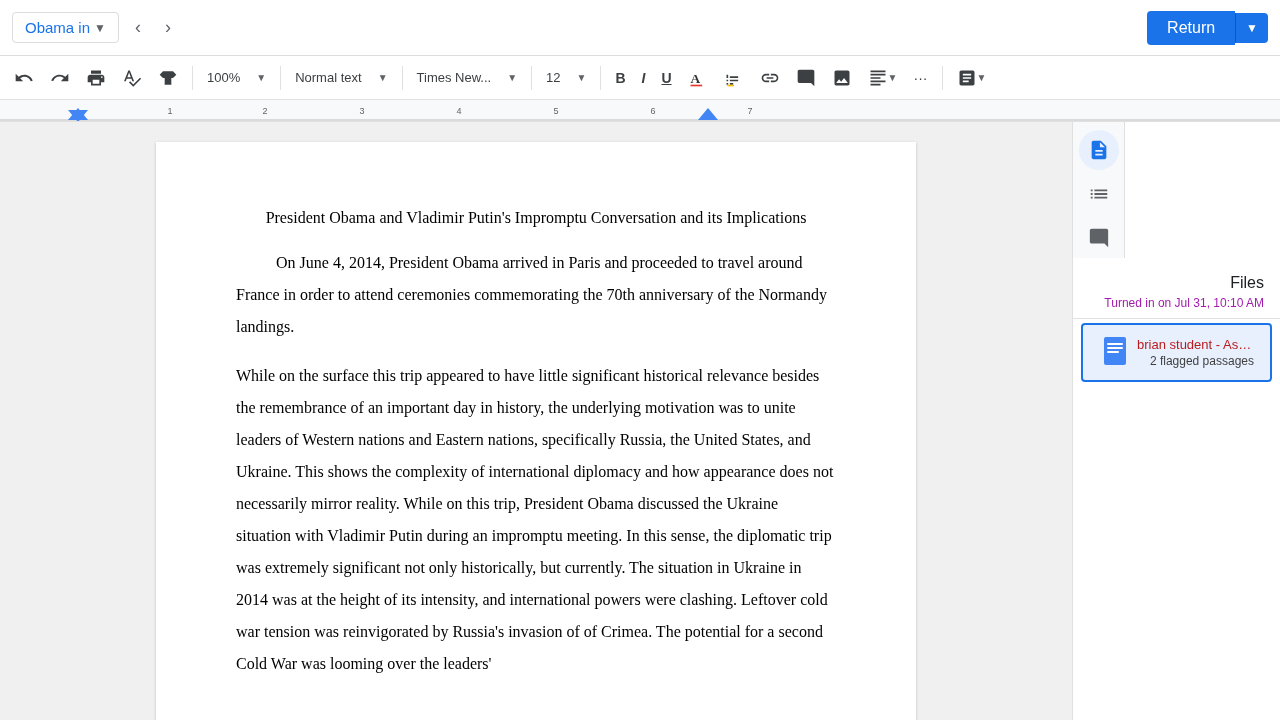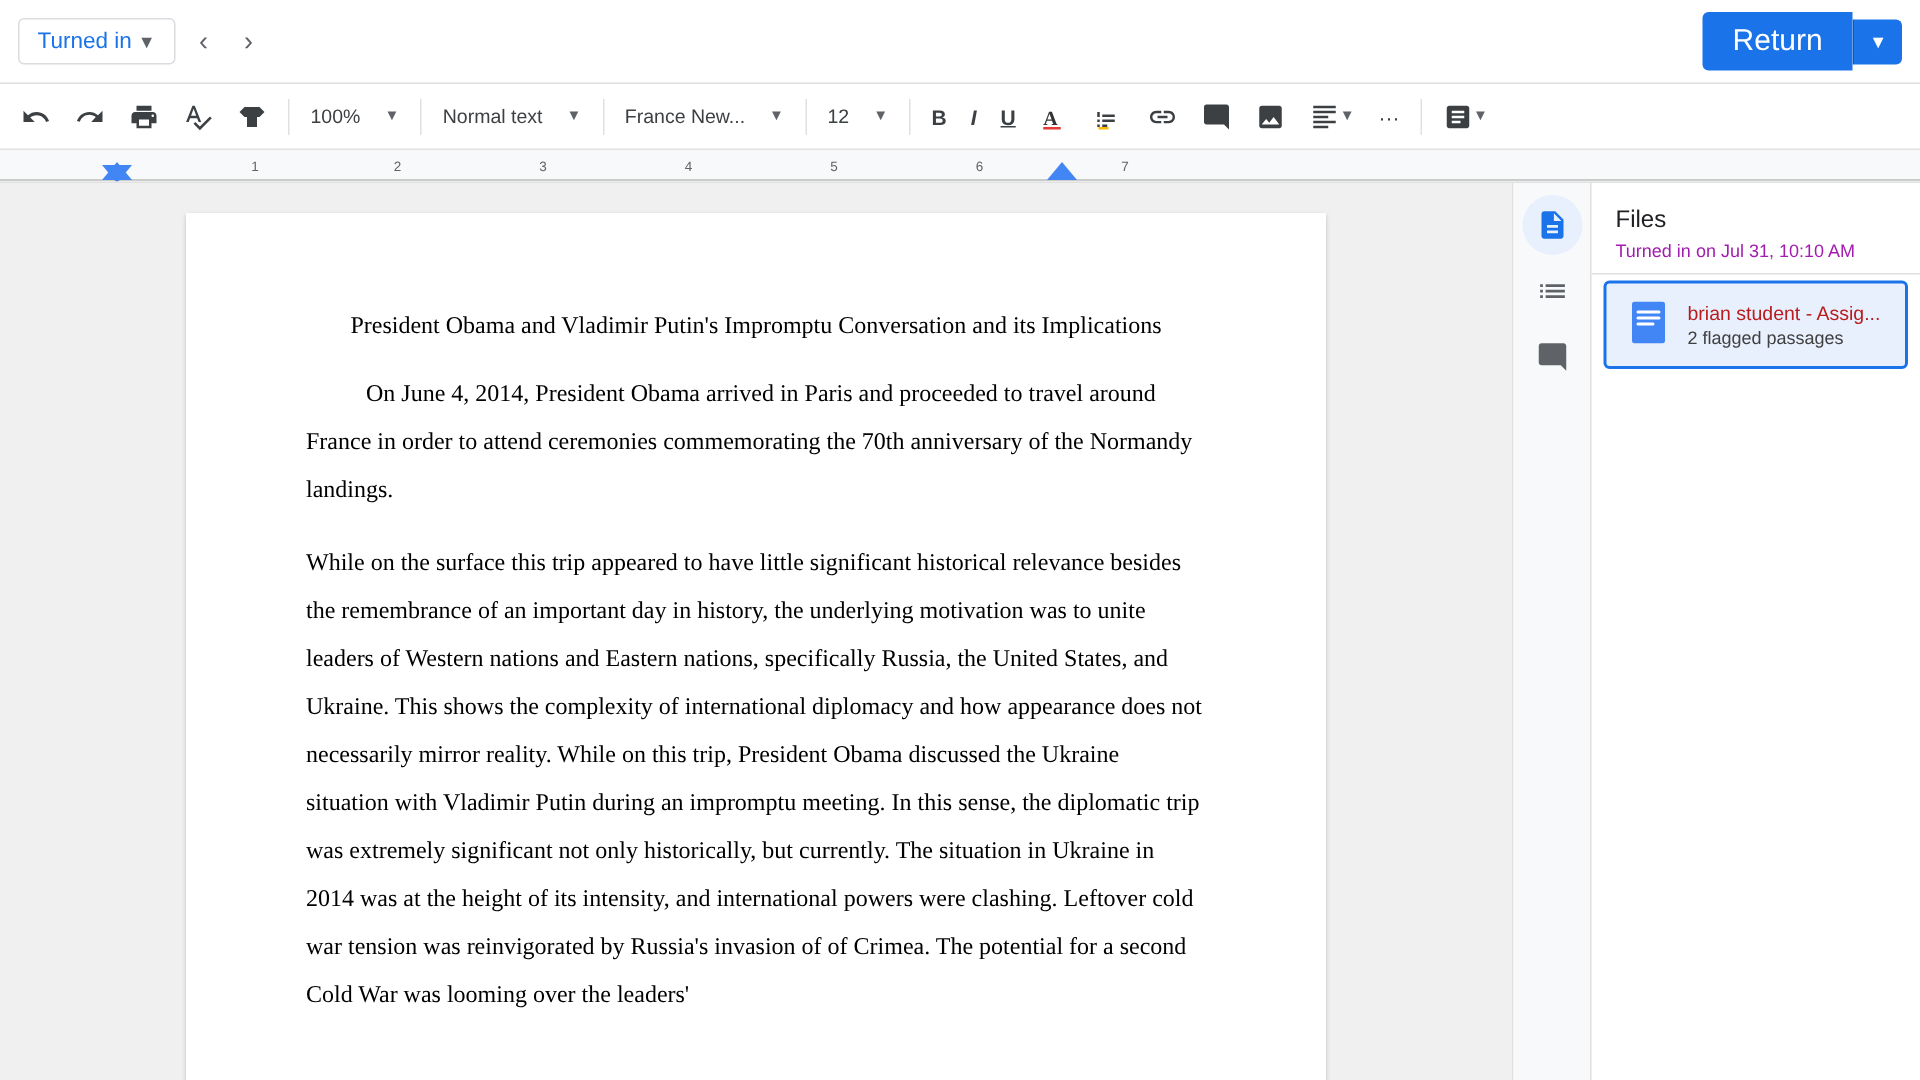--- a/index.html
+++ b/index.html
@@ -51,21 +51,21 @@
       display: flex;
       align-items: center;
       gap: 0;
     }
     #return-btn {
       background: #1a73e8;
       color: #fff;
       border: none;
       border-radius: 4px 0 0 4px;
       padding: 8px 20px;
-      font-size: 20px;
+      font-size: 16px;
       font-weight: 500;
       cursor: pointer;
     }
     #return-dropdown {
       background: #1a73e8;
       color: #fff;
       border: none;
       border-left: 1px solid #1557b0;
       border-radius: 0 4px 4px 0;
       padding: 8px 10px;
@@ -268,34 +268,35 @@
     }
     .file-flags {
       font-size: 12px;
       color: #404040;
       margin-top: 2px;
     }
 
     
     #right-panel {
       display: flex;
-      flex-direction: row;
-      width: 272px;
+      flex-direction: column;
+      width: 208px;
+      text-align: right;
     }
 
     
     .icon-svg { width: 20px; height: 20px; }
   </style>
 </head>
 <body>
 
 <div id="top-bar">
   <div id="top-bar-left">
     <button id="turned-in-btn">
-      <span>Turned in</span>
+      <span>Obama in</span>
       <span class="chevron">▼</span>
     </button>
     <button class="nav-arrow">‹</button>
     <button class="nav-arrow">›</button>
   </div>
   <div id="top-bar-right">
     <button id="return-btn">Return</button>
     <button id="return-dropdown">▼</button>
   </div>
 </div>
@@ -339,21 +340,21 @@
   </div>
   <div class="toolbar-separator"></div>
 
   <div class="toolbar-select">
     <span>Normal text</span>
     <span class="dropdown-arrow">▼</span>
   </div>
   <div class="toolbar-separator"></div>
 
   <div class="toolbar-select">
-    <span>France New...</span>
+    <span>Times New...</span>
     <span class="dropdown-arrow">▼</span>
   </div>
   <div class="toolbar-separator"></div>
 
   <div class="toolbar-select">
     <span>12</span>
     <span class="dropdown-arrow">▼</span>
   </div>
   <div class="toolbar-separator"></div>
 

